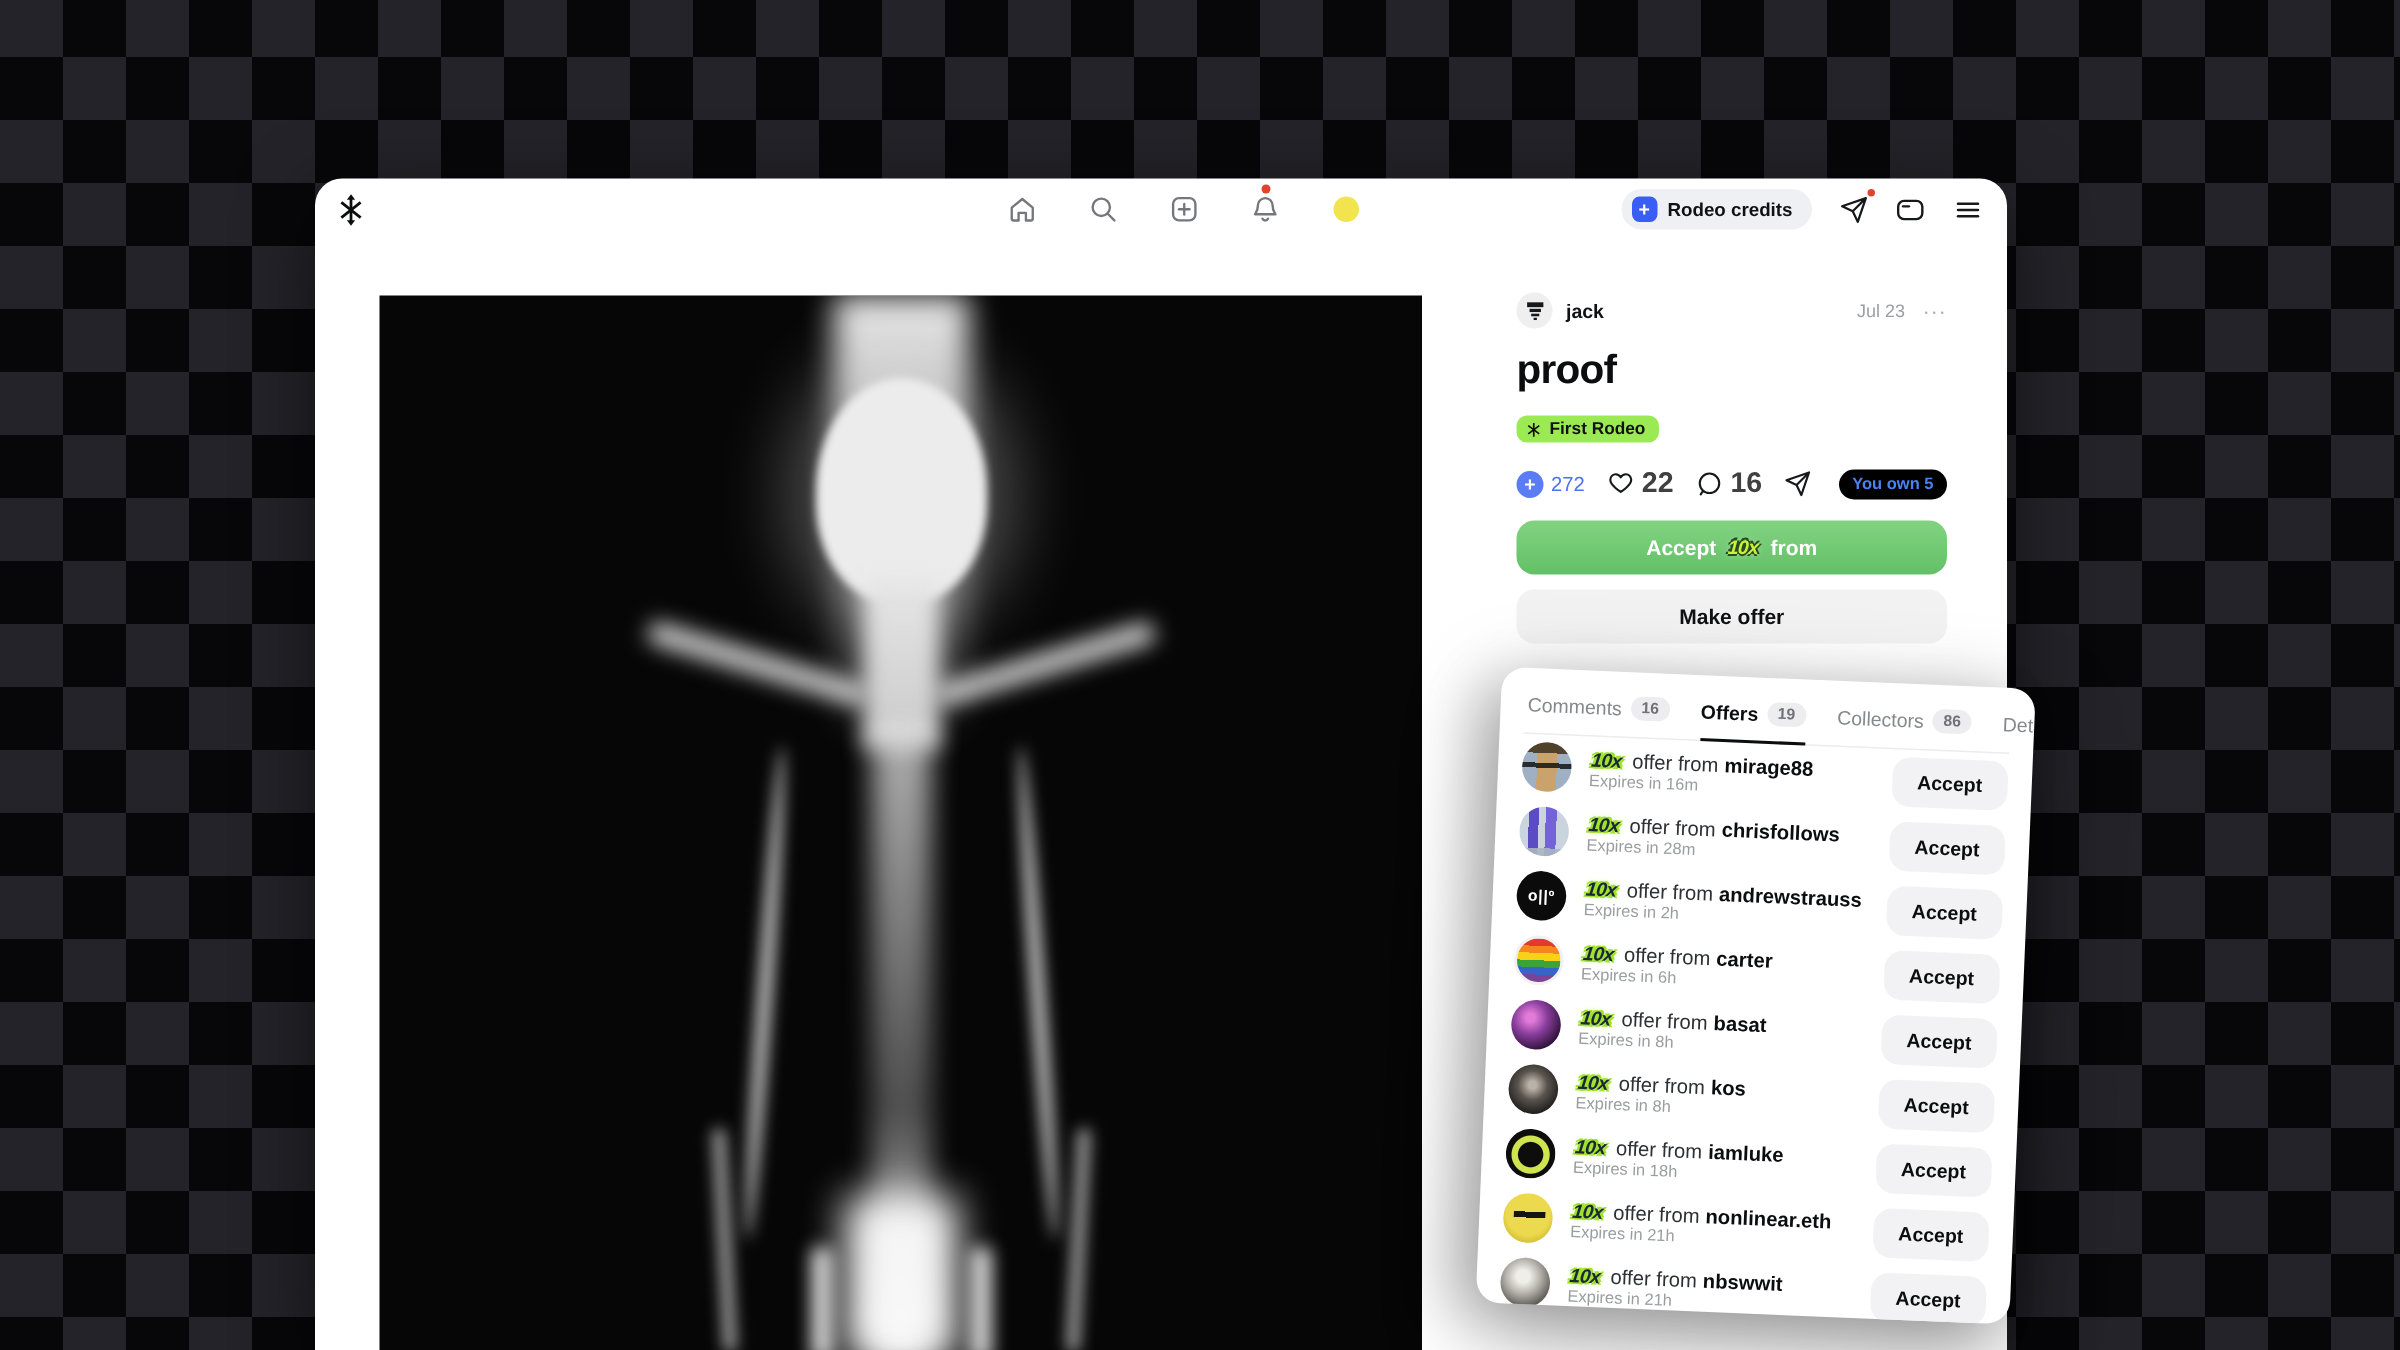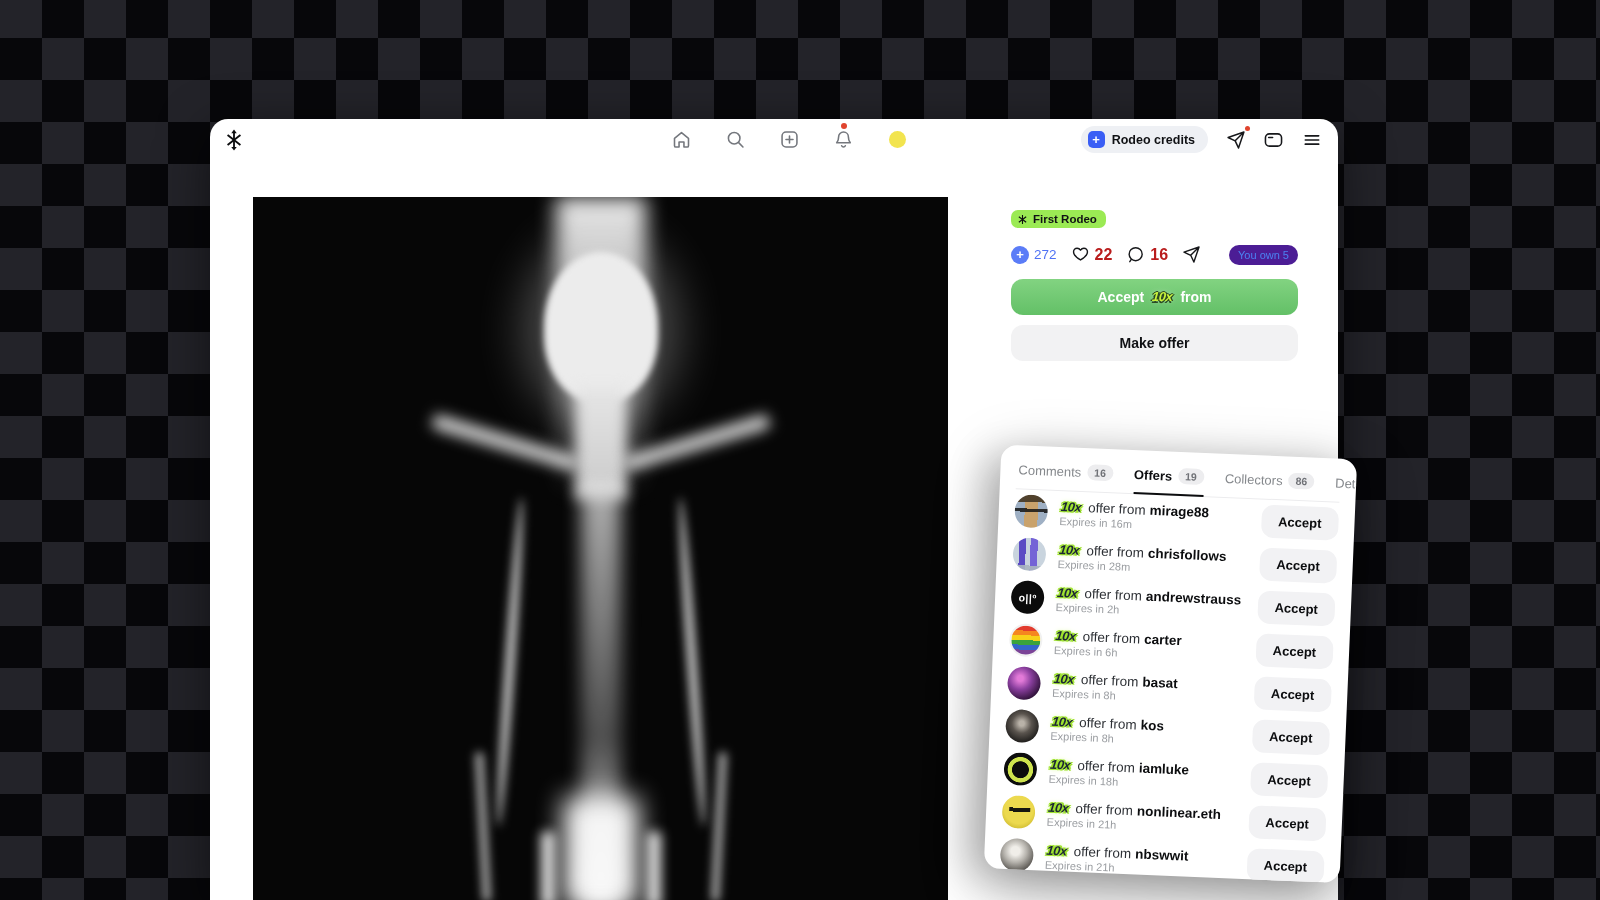--- a/index.html
+++ b/index.html
@@ -61,22 +61,22 @@
   .author-name { font-size:13px; font-weight:700; color:#101114; margin-left:9px; }
   .post-date { margin-left:auto; font-size:12px; color:#9aa0a6; }
   .post-menu { margin-left:12px; font-size:13px; color:#9aa0a6; letter-spacing:1px; cursor:pointer; }
   .post-title { margin-top:12px; font-size:27px; font-weight:700; letter-spacing:-.5px; color:#0c0d0f; }
   .badge-row { margin-top:15px; }
   .rodeo-badge { display:inline-flex; align-items:center; gap:5px; background:#9bea54; border-radius:7px; padding:3px 9px 3px 6px; font-size:11.5px; font-weight:700; color:#101114; }
   .stats { margin-top:16px; display:flex; align-items:center; gap:7px; height:20px; }
   .stat { display:flex; align-items:center; gap:5px; margin-right:7px; cursor:pointer; }
   .credits-plus { width:18px; height:18px; border-radius:50%; background:#5b7cf7; color:#fff; font-weight:700; font-size:13px; display:flex; align-items:center; justify-content:center; line-height:1; }
   .credits-count { color:#4f71f4; font-size:13.5px; font-weight:400; }
-  .stat-count { font-size:16px; font-weight:600; color:#b91c1c; }
-  .own-pill { margin-left:auto; background:#4c1d95; color:#4b82f2; font-size:11px; font-weight:400; border-radius:99px; padding:4px 9px; }
+  .stat-count { font-size:19px; font-weight:600; color:#404040; }
+  .own-pill { margin-left:auto; background:#000000; color:#4b82f2; font-size:11px; font-weight:700; border-radius:99px; padding:4px 9px; }
   .btn { width:100%; height:36px; border:none; border-radius:12px; font-family:inherit; font-size:14px; font-weight:700; cursor:pointer; display:flex; align-items:center; justify-content:center; gap:5px; }
   .btn-accept { margin-top:14px; background:linear-gradient(180deg,#82d381,#63c067); color:#fff; }
   .btn-make { margin-top:10px; background:#f2f2f3; color:#101114; }
   .brand10x { font-style:italic; font-weight:900; font-size:13px; letter-spacing:-.5px; padding:0 3px; display:inline-block; transform:skewX(-4deg); }
   .brand-on-green { color:#c8f23c; text-shadow:-1.5px 0 0 #2c4a22, 1.5px 0 0 #2c4a22, 0 -1.5px 0 #2c4a22, 0 1.5px 0 #2c4a22, 0 0 6px rgba(255,255,255,.55); }
   .brand-dark { color:#1c2733; text-shadow:-1.5px -1px 0 #9fe32f, 1.5px -1px 0 #9fe32f, -1.5px 1px 0 #9fe32f, 1.5px 1px 0 #9fe32f, 0 0 5px #c8f470; }
 
   
   .panel {
     position:absolute; left:1001px; top:445px; width:356px; height:424px;
@@ -196,21 +196,35 @@
     <div class="rim-l"></div>
       <div class="rim-r"></div>
     <div class="arm-l"></div>
       <div class="arm-r"></div>
     <div class="legs-glow"></div>
       <div class="leg-l"></div>
       <div class="leg-r"></div>
   </div>
 
   <div class="col">
-
+    <div class="post-head">
+      <span class="author-avatar">
+        <svg width="13" height="13" viewBox="0 0 12 12" fill="#17181b">
+          <rect x="1" y="0.5" width="10" height="3"></rect>
+            <rect x="2.5" y="4.5" width="7" height="2"></rect>
+            <rect x="3.5" y="7.5" width="5" height="1.6"></rect>
+            <rect x="5" y="10" width="2" height="1.4"></rect>
+        </svg>
+      </span>
+      <span class="author-name">jack</span>
+      <span class="post-date">Jul 23</span>
+      <span class="post-menu">···</span>
+    </div>
+
+    <div class="post-title">proof</div>
 
     <div class="badge-row">
       <span class="rodeo-badge">
         <svg width="11" height="11" viewBox="0 0 24 24" fill="none" stroke="#0c0d0f" stroke-width="2.4">
           <line x1="12" y1="2" x2="12" y2="22"></line>
             <line x1="4" y1="6" x2="20" y2="18"></line>
             <line x1="20" y1="6" x2="4" y2="18"></line>
         </svg>
         <span>First Rodeo</span>
       </span>

